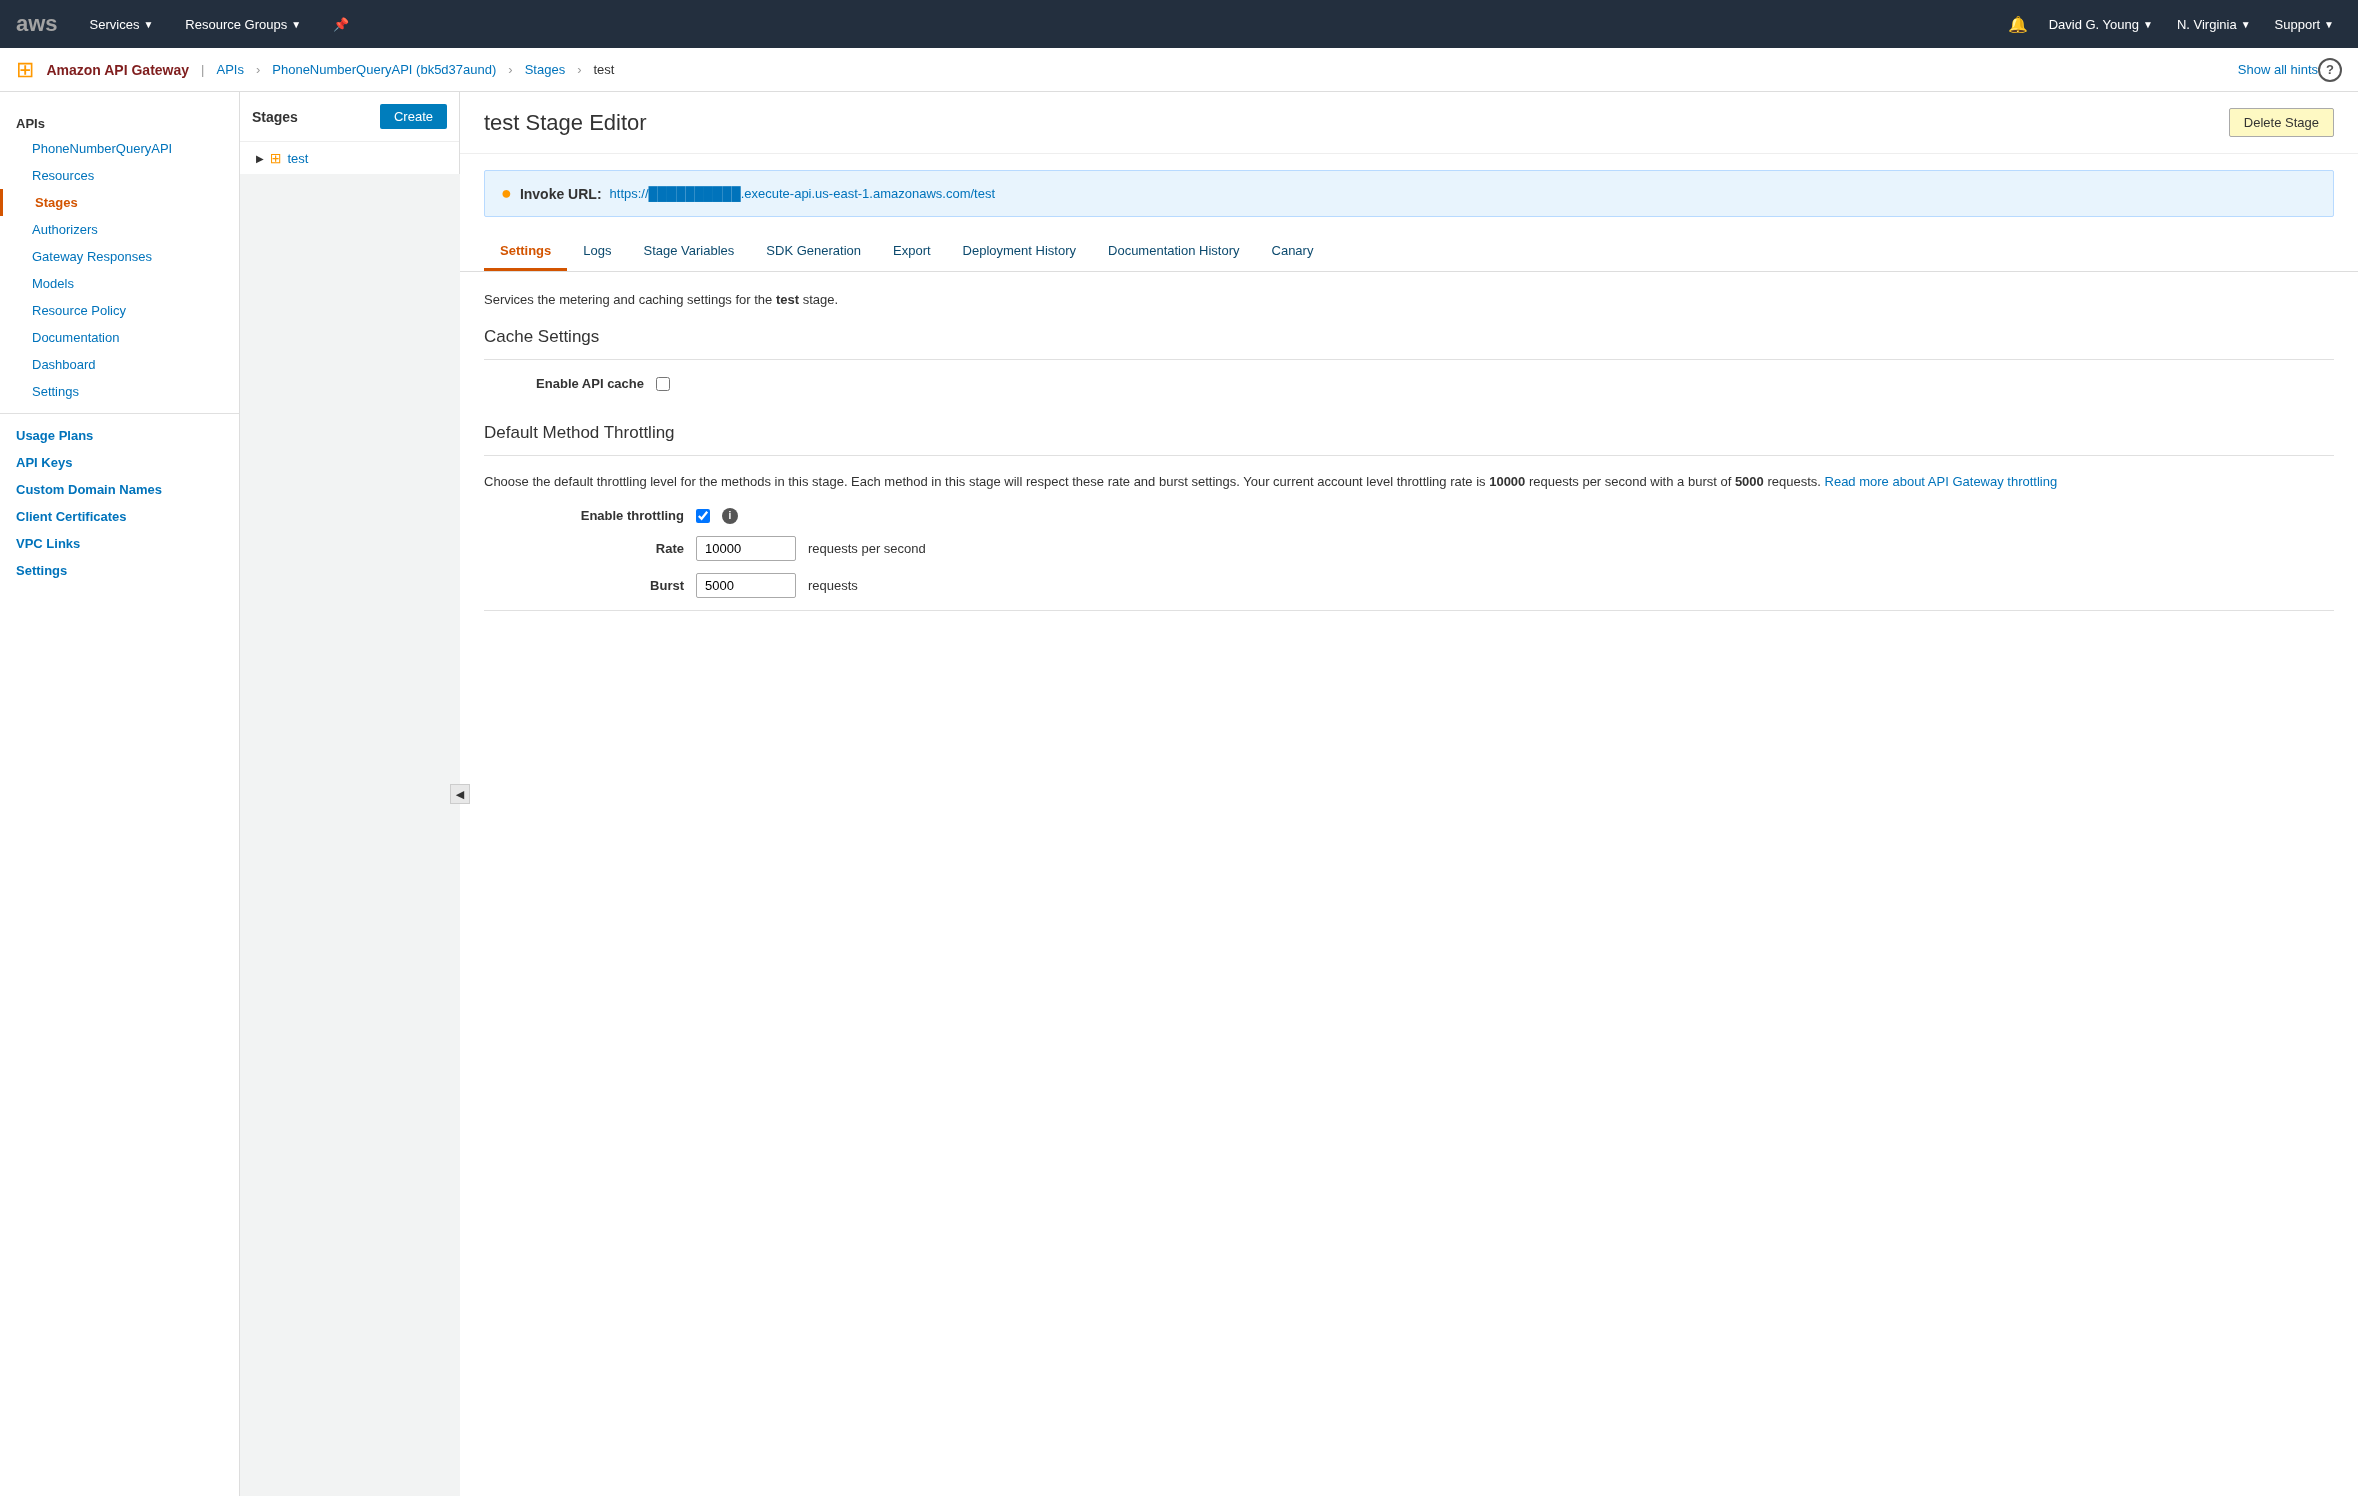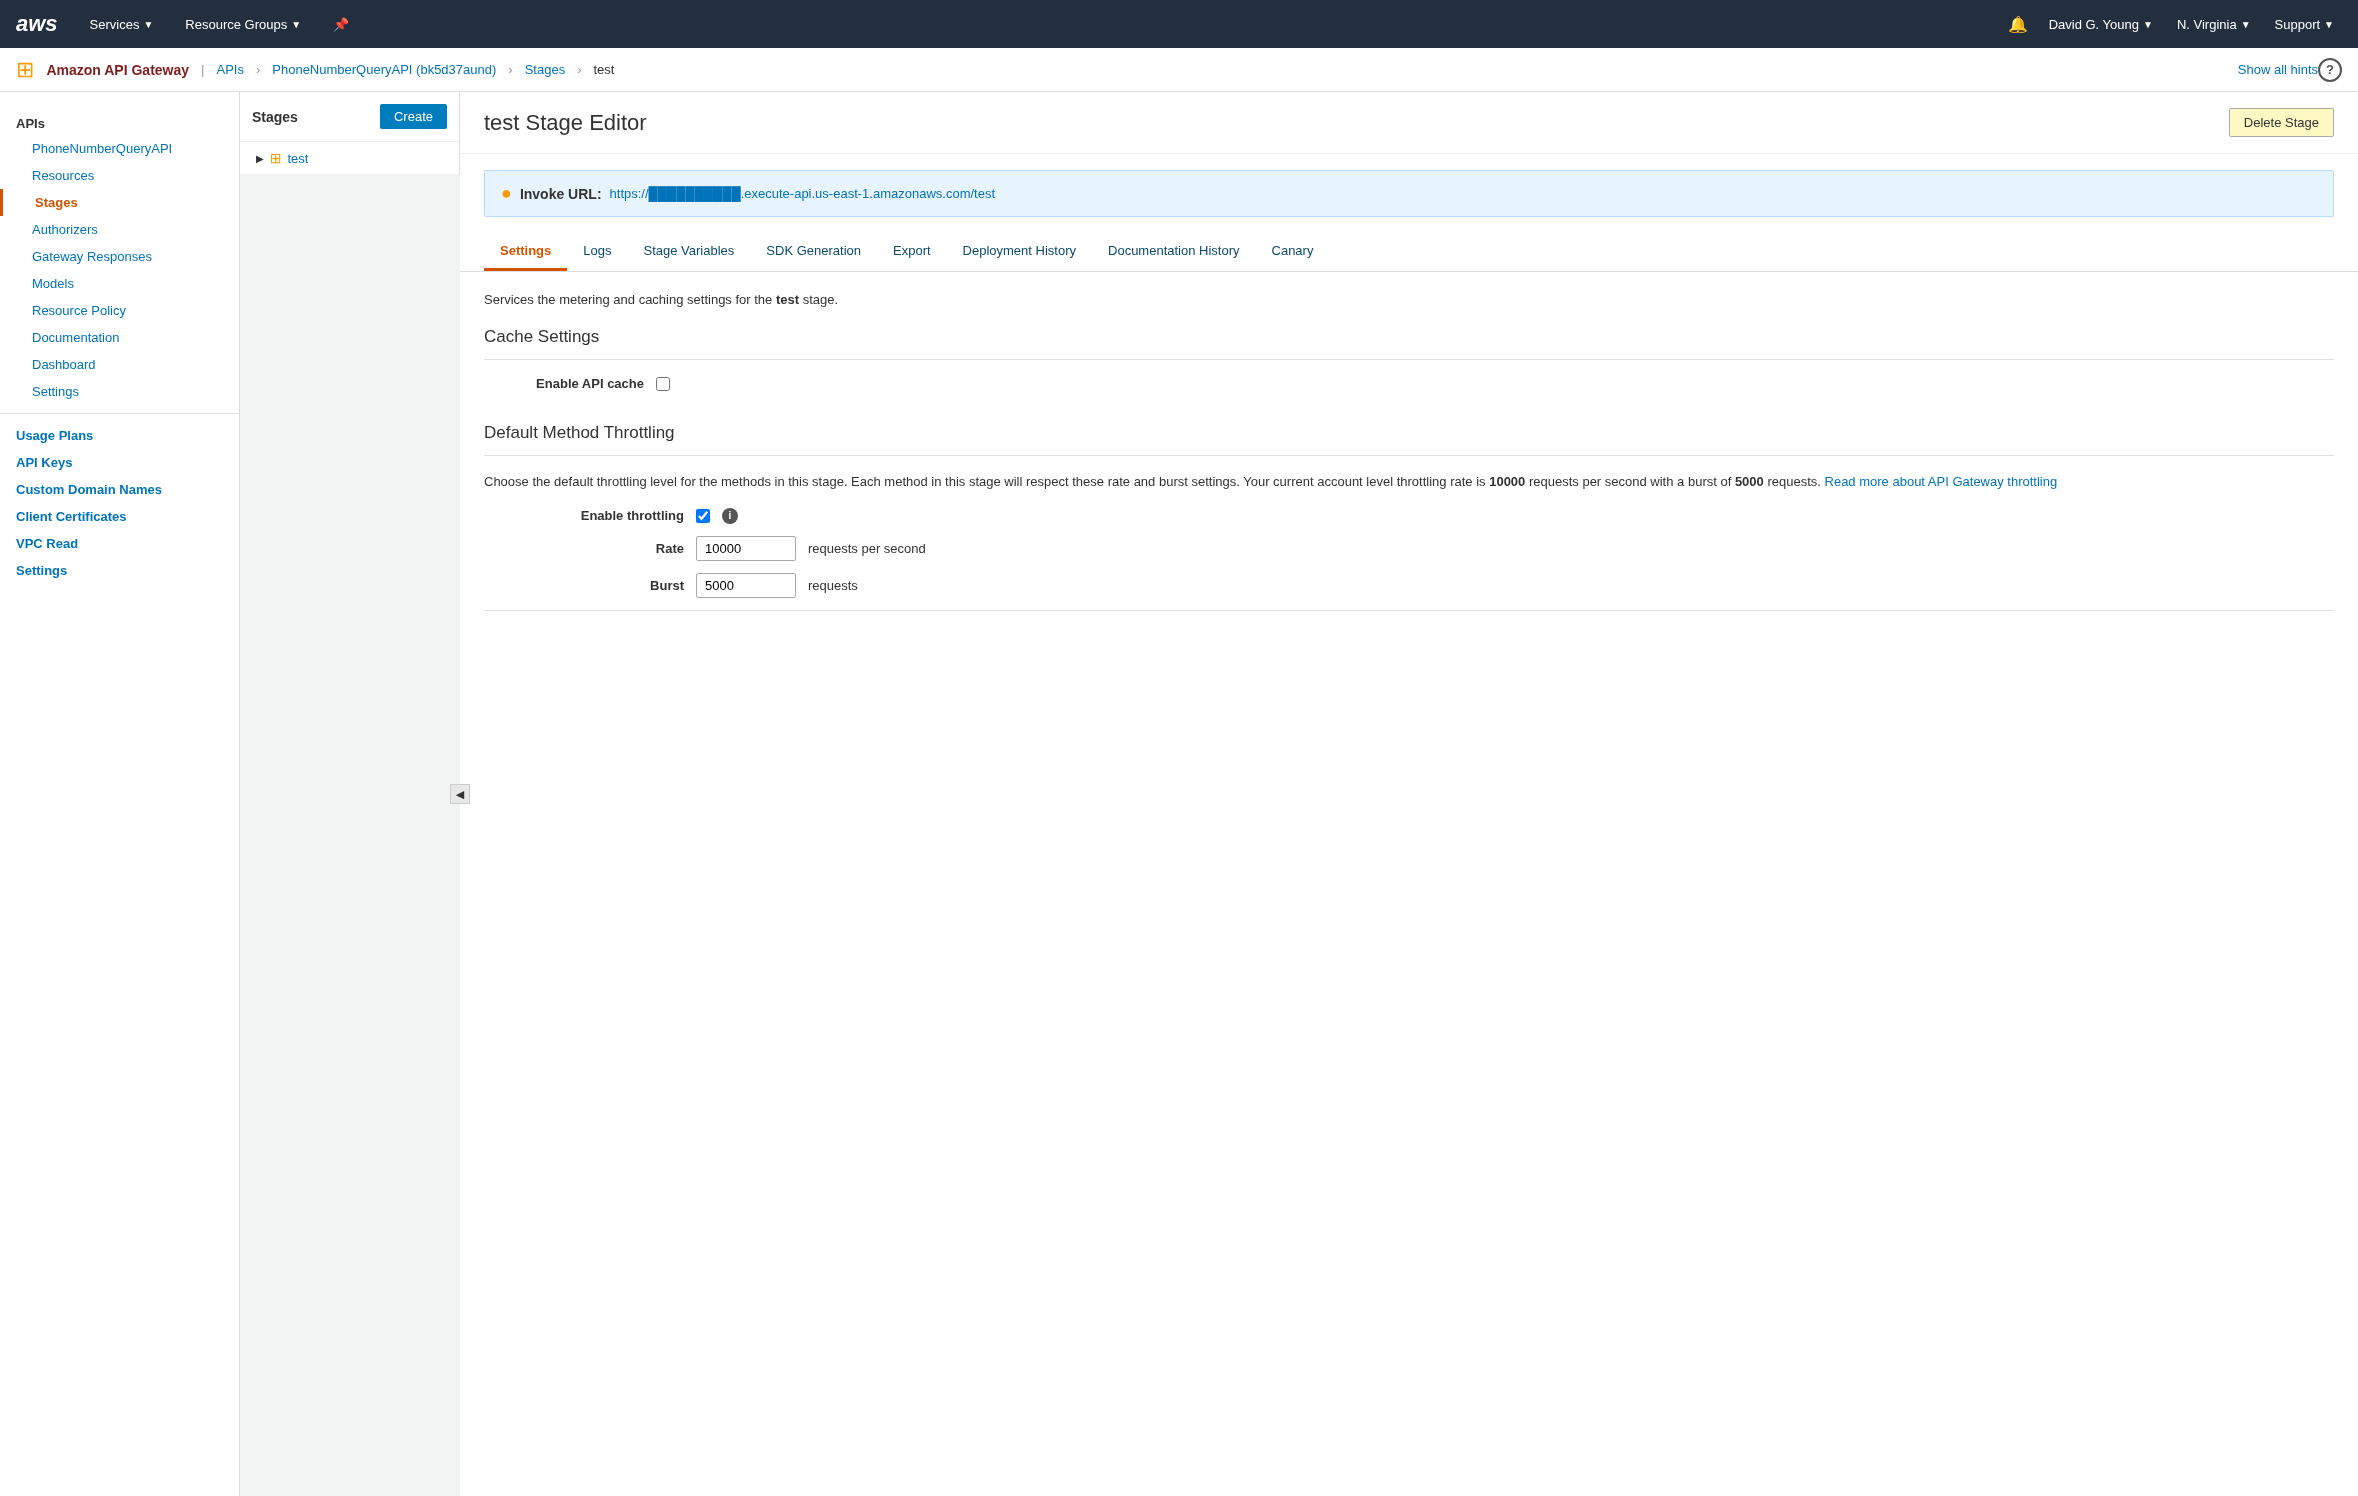--- a/index.html
+++ b/index.html
@@ -15,24 +15,23 @@
       padding: 0 16px;
       gap: 16px;
     }
     .aws-logo {
       display: flex;
       align-items: center;
       gap: 6px;
       margin-right: 8px;
     }
     .aws-logo-text {
-      color: #ffffff;
+      color: #a3a3a3;
       font-size: 22px;
       font-weight: bold;
-      font-style: italic;
     }
     .nav-btn {
       background: none;
       border: none;
       color: #fff;
       font-size: 13px;
       cursor: pointer;
       display: flex;
       align-items: center;
       gap: 4px;
@@ -478,21 +477,21 @@
     <div class="sidebar-item top-level">
       <span>API Keys</span>
     </div>
     <div class="sidebar-item top-level">
       <span>Custom Domain Names</span>
     </div>
     <div class="sidebar-item top-level">
       <span>Client Certificates</span>
     </div>
     <div class="sidebar-item top-level">
-      <span>VPC Read</span>
+      <span>VPC Links</span>
     </div>
     <div class="sidebar-item top-level">
       <span>Settings</span>
     </div>
   </div>
 
   <div class="stages-panel-wrap" style="position:relative;">
     <div class="stages-panel">
       <div class="stages-header">
         <span class="stages-title">Stages</span>

